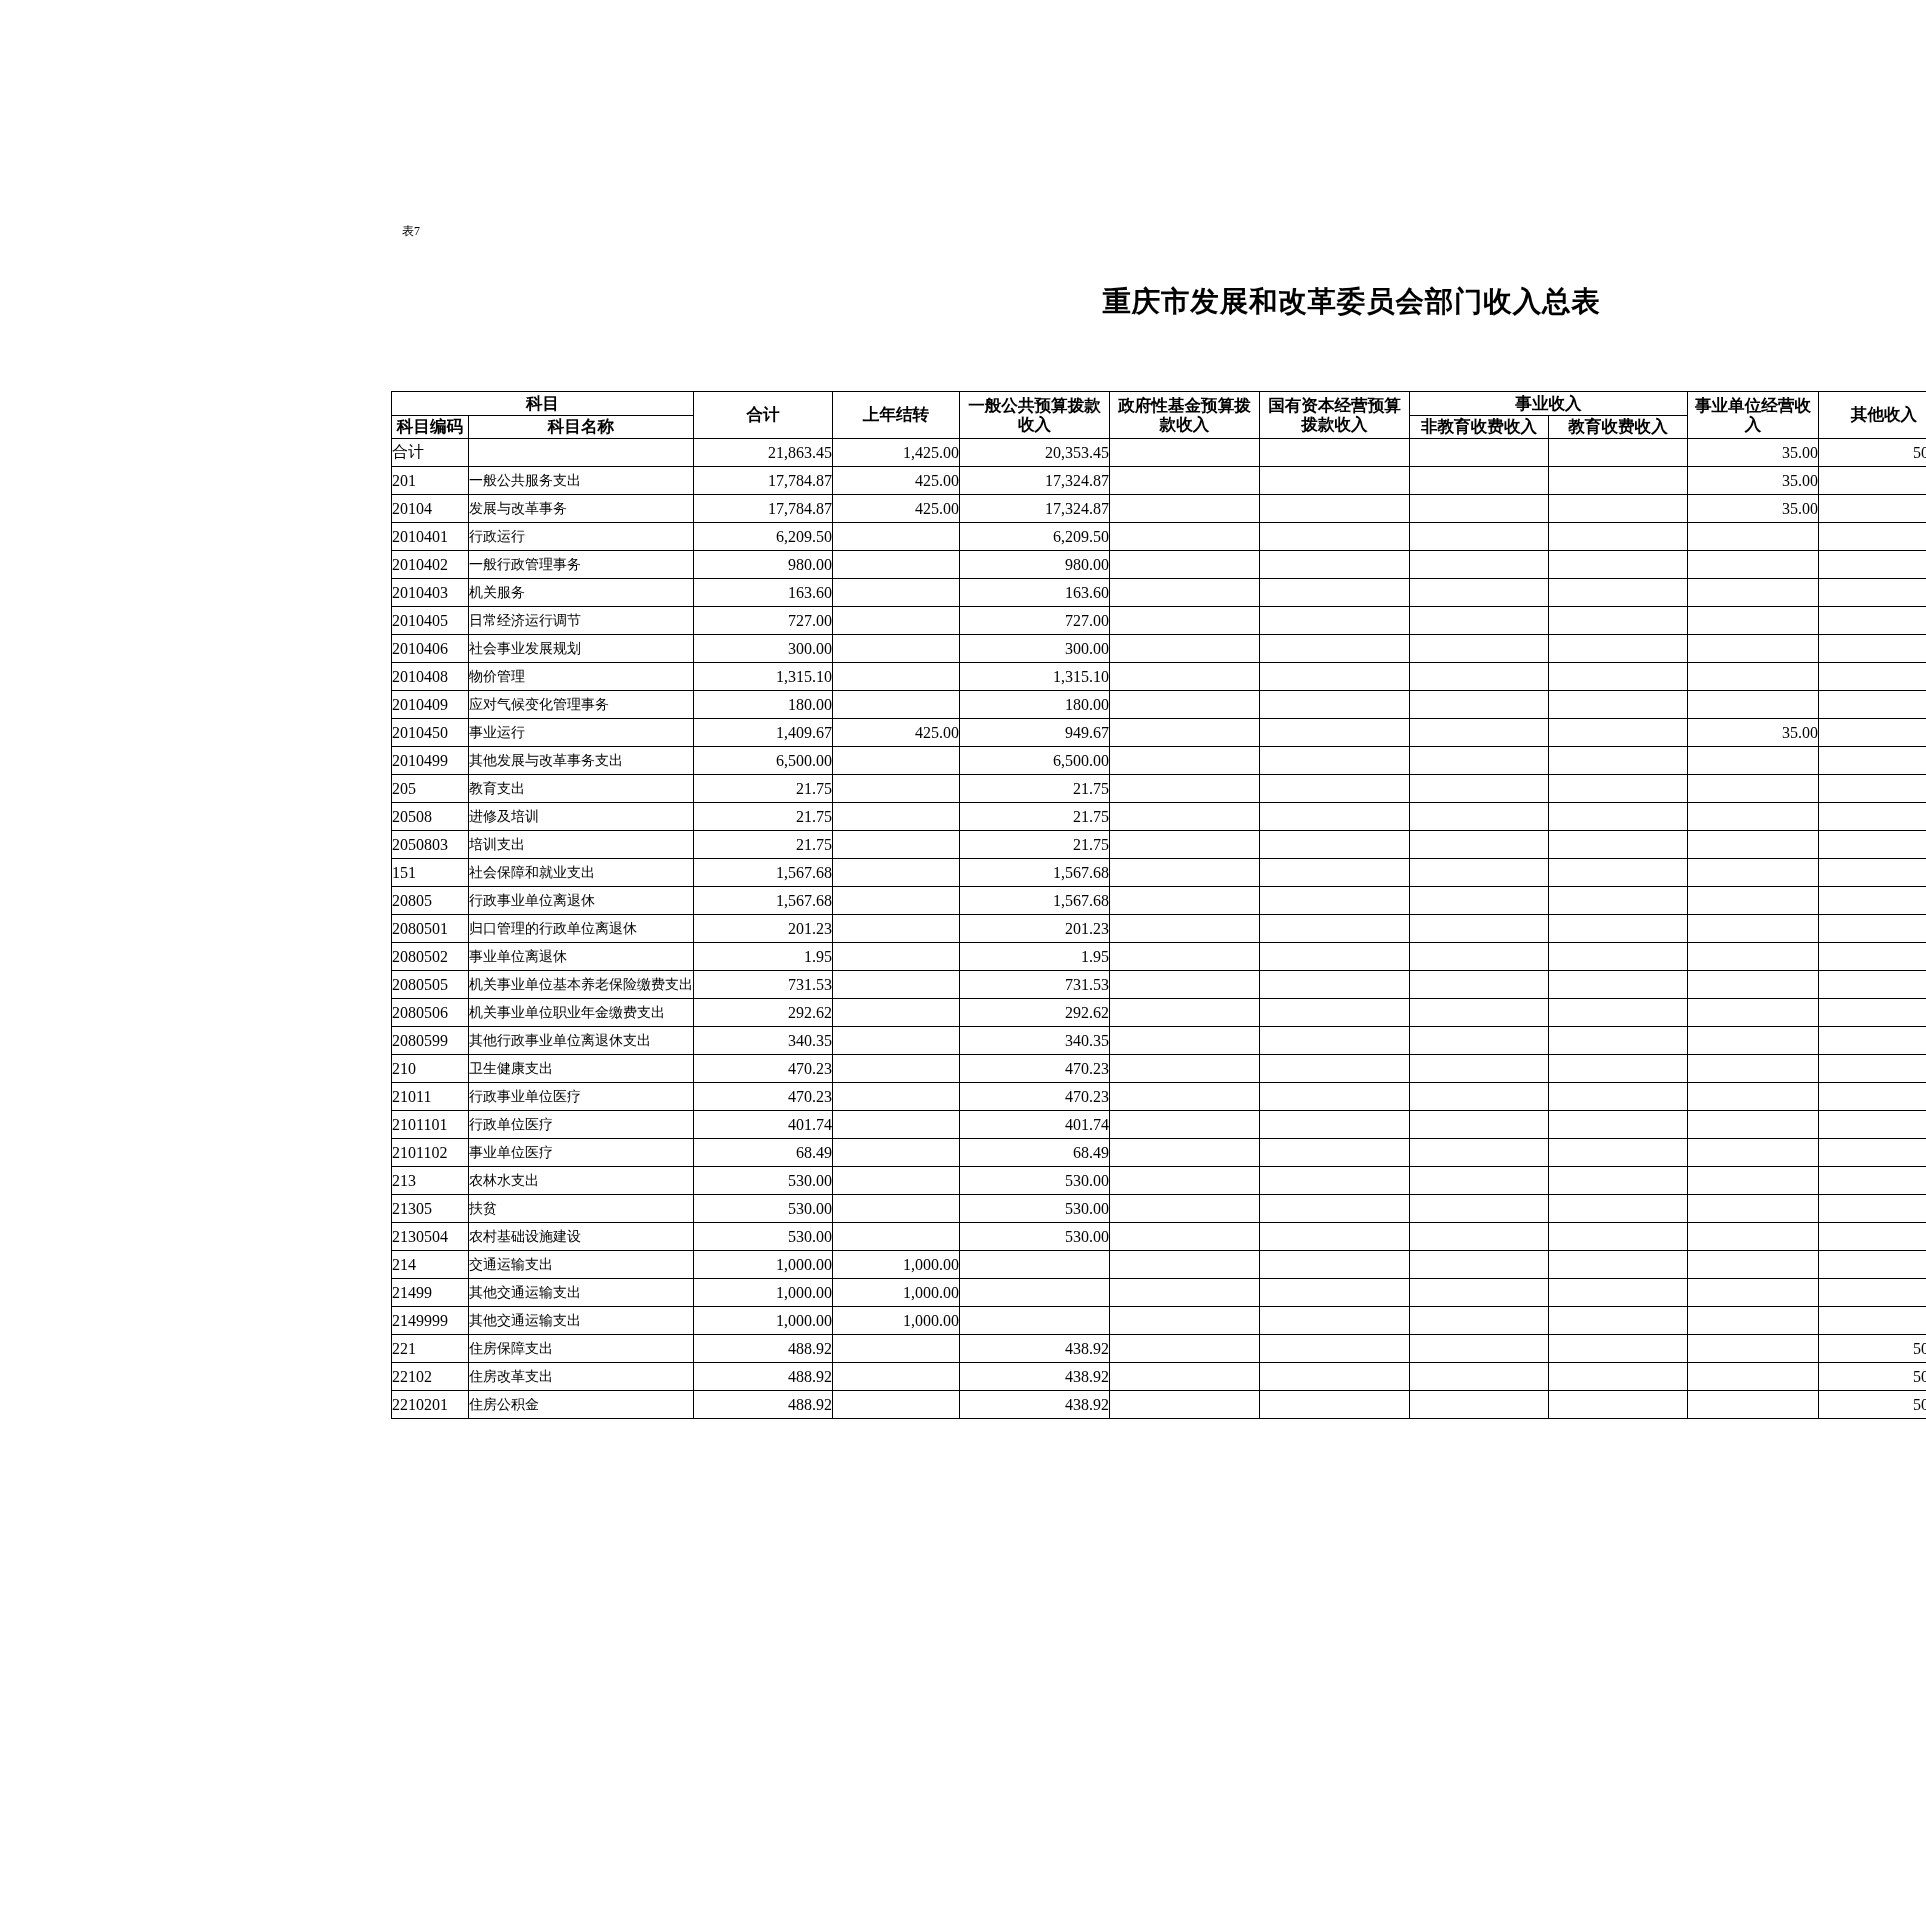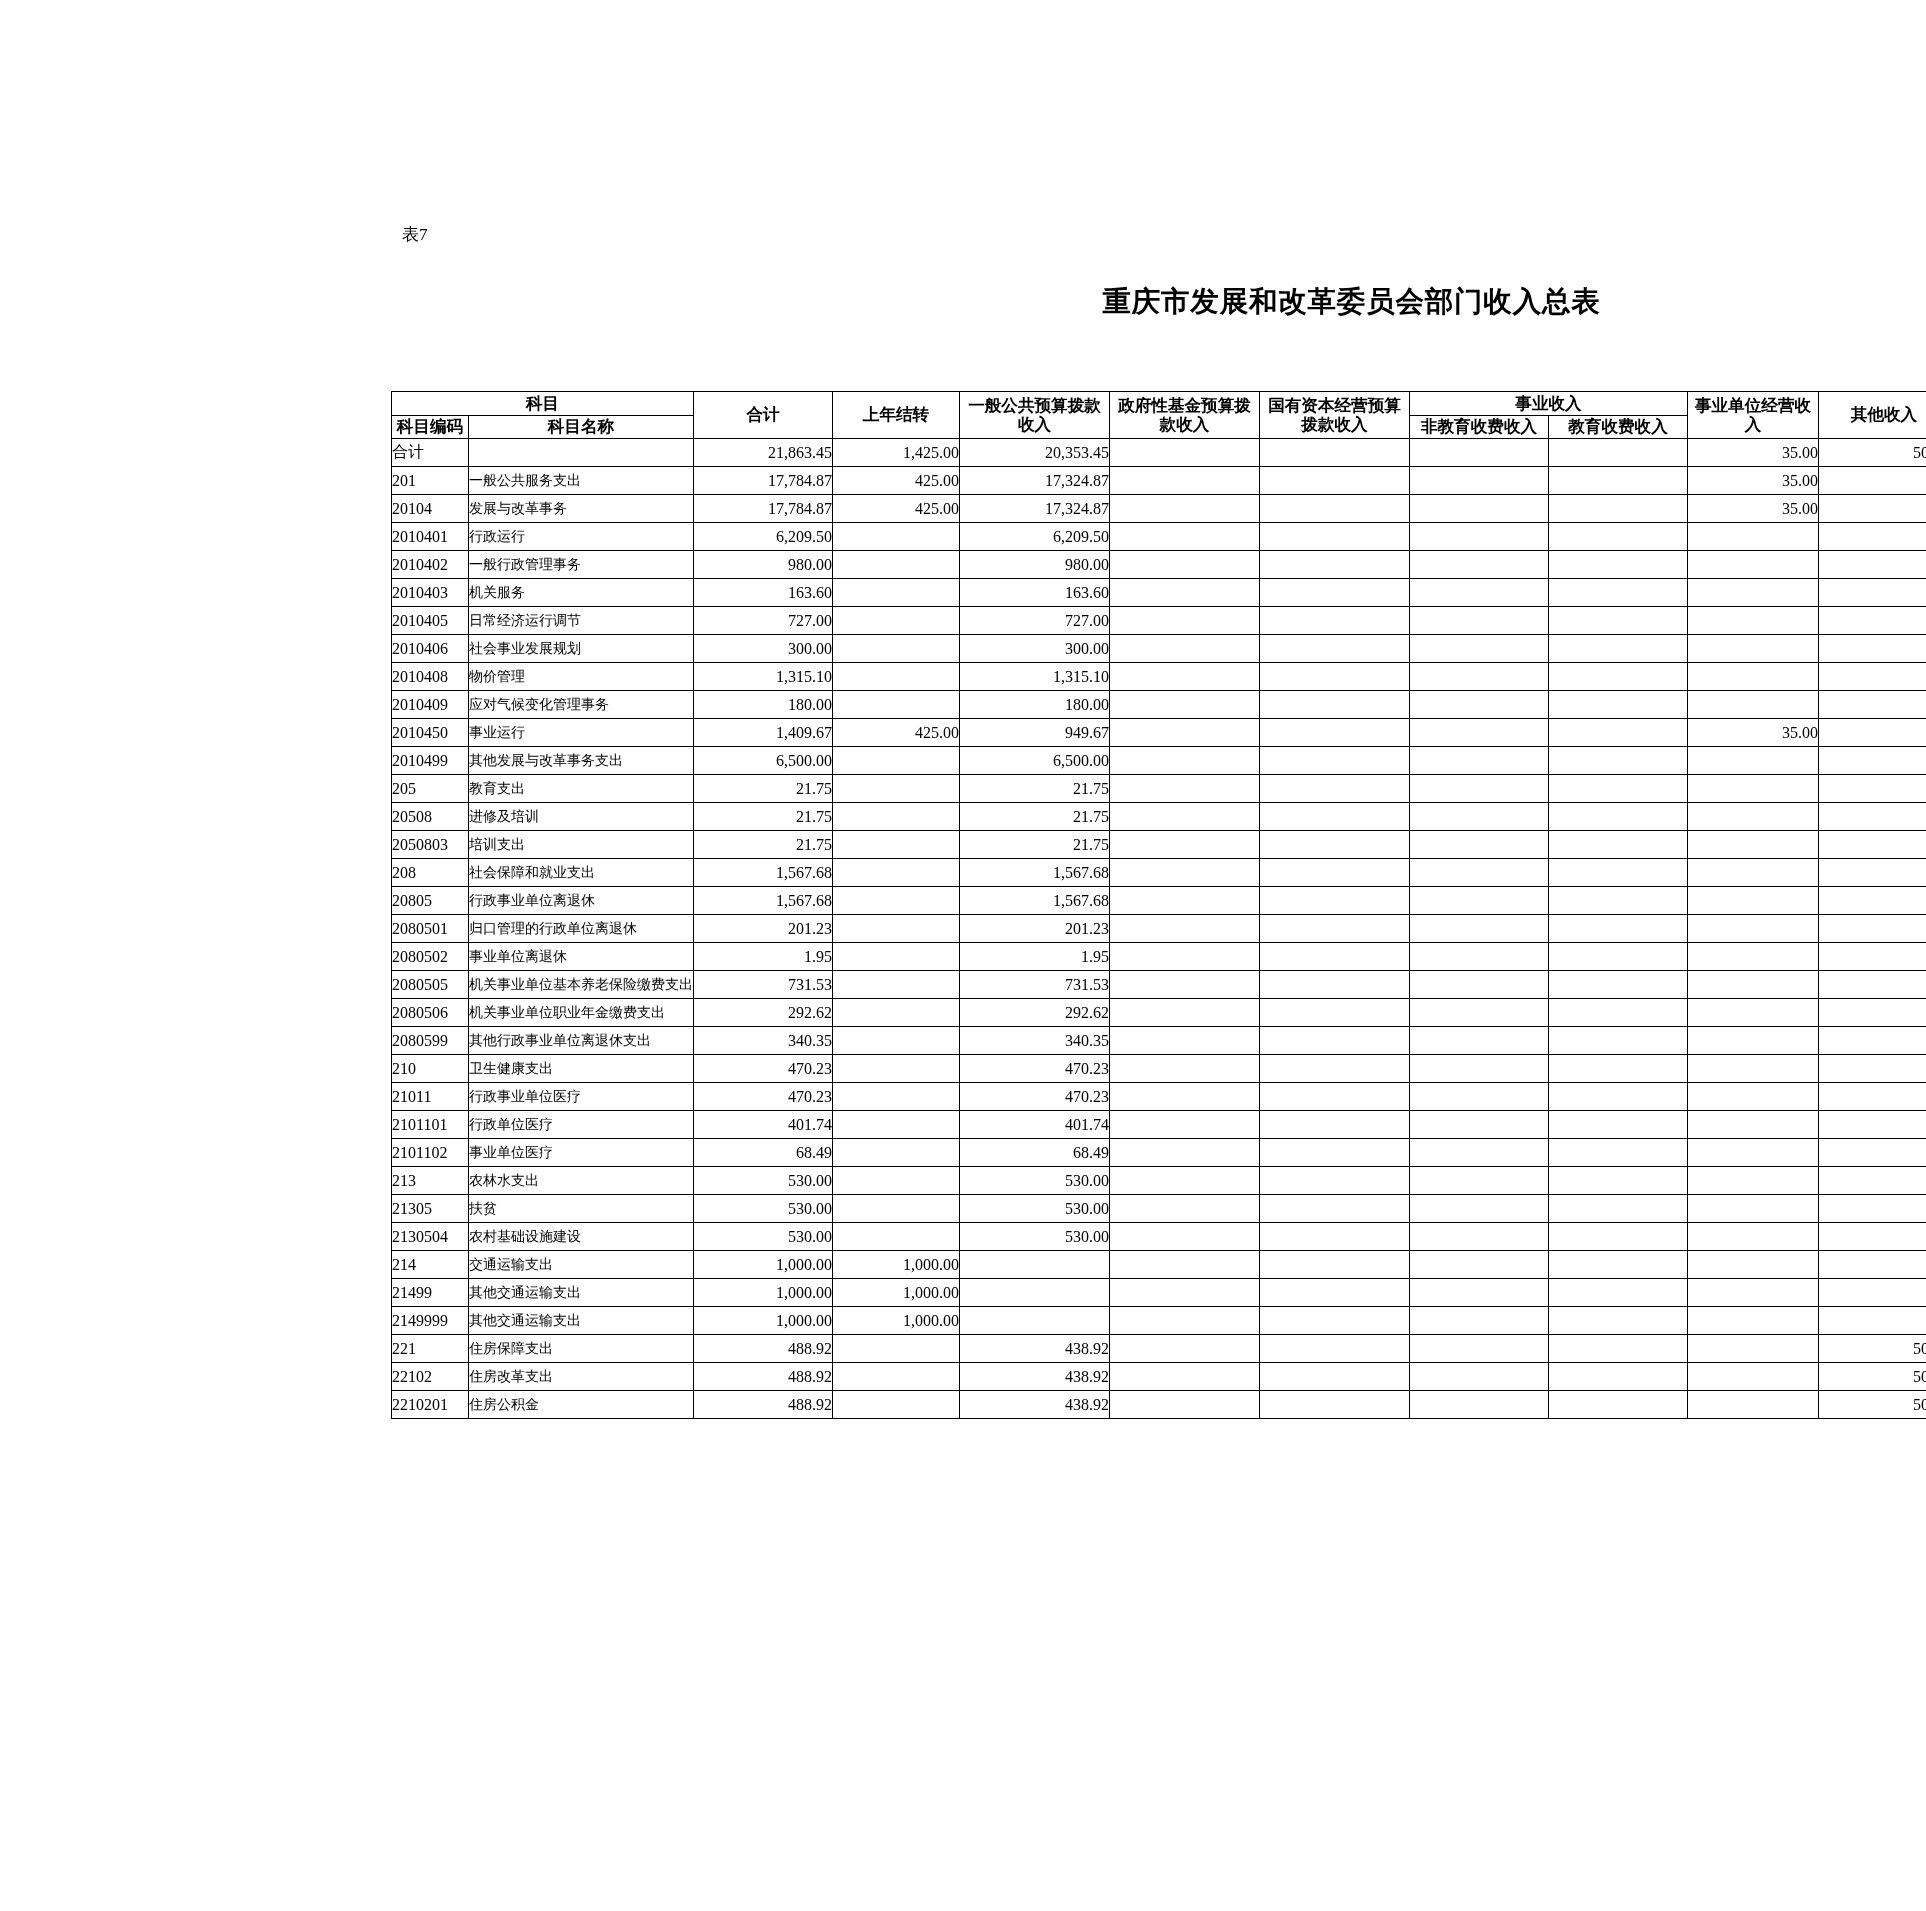--- a/index.html
+++ b/index.html
@@ -17,21 +17,21 @@
   .page {
     position: absolute;
     left: 0; top: 0;
     width: 2703px;
     height: 1911px;
   }
   .sheet-label {
     position: absolute;
     left: 402px;
     top: 223px;
-    font-size: 17px;
+    font-size: 12px;
     font-family: "Liberation Serif", serif;
   }
   .doc-title {
     position: absolute;
     left: 0;
     top: 283px;
     width: 2703px;
     text-align: center;
     font-size: 28.5px;
     font-weight: bold;
@@ -321,21 +321,21 @@
           <td class="num"></td>
           <td class="num">21.75</td>
           <td class="num"></td>
           <td class="num"></td>
           <td class="num"></td>
           <td class="num"></td>
           <td class="num"></td>
           <td class="num"></td>
         </tr>
         <tr>
-          <td class="code lv0">208</td>
+          <td class="code lv0">151</td>
           <td class="name nm0">社会保障和就业支出</td>
           <td class="num">1,567.68</td>
           <td class="num"></td>
           <td class="num">1,567.68</td>
           <td class="num"></td>
           <td class="num"></td>
           <td class="num"></td>
           <td class="num"></td>
           <td class="num"></td>
           <td class="num"></td>

